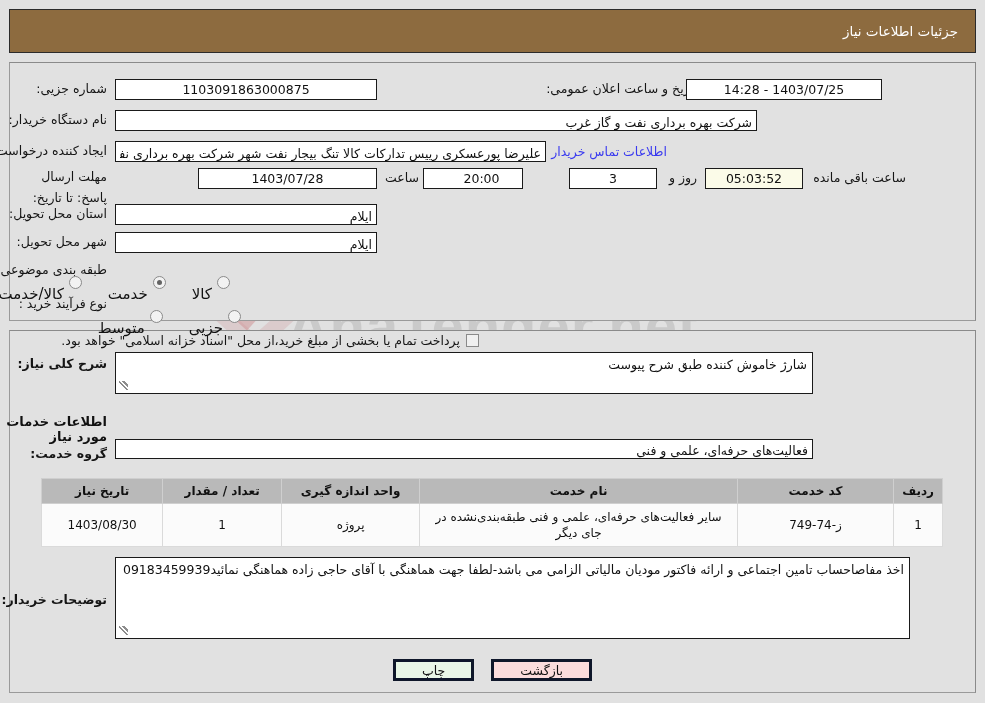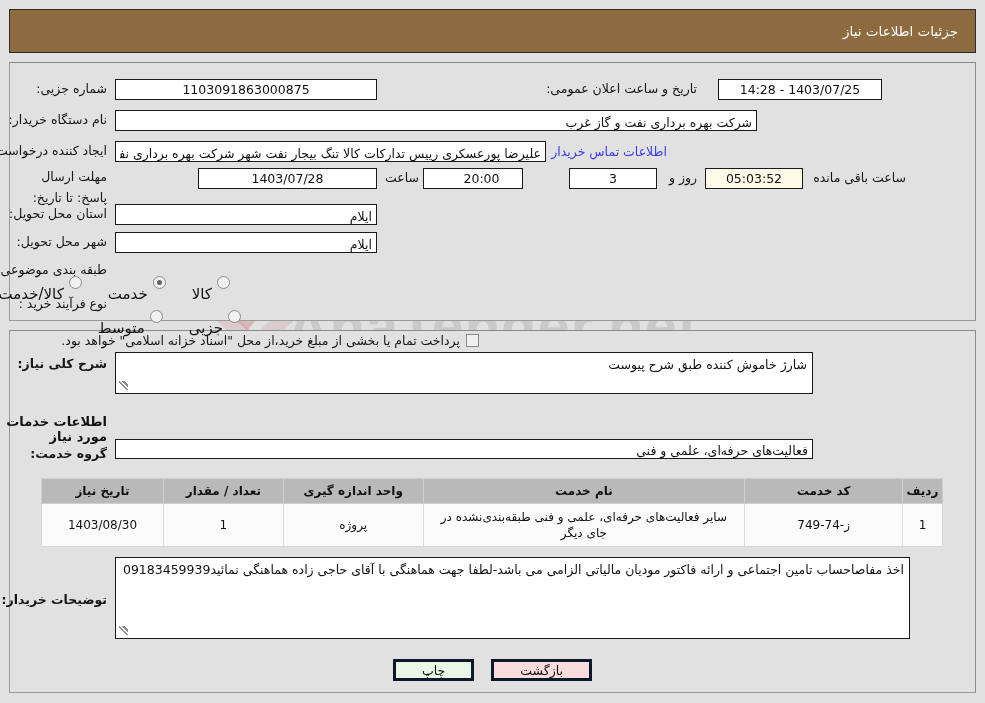--- a/index.html
+++ b/index.html
@@ -224,21 +224,21 @@
     font-size: 12px;
     background: #ffffff;
     z-index: 9;
   }
   table.items thead th {
     background: #b9b9b9;
     border: 1px solid #cfcfcf;
     color: #111;
     font-weight: bold;
     height: 25px;
-    padding: 2px 0;
+    padding: 2px 8px;
     text-align: center;
     font-size: 12px;
   }
   table.items tbody td {
     background: #fbfbfb;
     border: 1px solid #dadada;
     color: #111;
     text-align: center;
     padding: 5px 6px;
     vertical-align: middle;
@@ -289,21 +289,21 @@
 
 <div class="row" style="top:81px; right:878px; z-index:9;">
   <span class="lbl">شماره جزیی:</span>
 </div>
 <div class="fld center num" style="position:absolute; top:79px; right:608px; width:262px; z-index:9;">
   <span class="txt">1103091863000875</span>
 </div>
 <div class="row" style="top:81px; right:288px; z-index:9;">
   <span class="lbl">تاریخ و ساعت اعلان عمومی:</span>
 </div>
-<div class="fld center num" style="position:absolute; top:79px; right:103px; width:164px; z-index:9;">
+<div class="fld center num" style="position:absolute; top:79px; right:103px; width:196px; z-index:9;">
   <span class="txt">14:28 - 1403/07/25</span>
 </div>
 
 <div class="row" style="top:112px; right:878px; z-index:9;">
   <span class="lbl">نام دستگاه خریدار:</span>
 </div>
 <div class="fld rightalign" style="position:absolute; top:110px; right:228px; width:642px; z-index:9;">
   <span class="txt">شرکت بهره برداری نفت و گاز غرب</span>
 </div>
 

